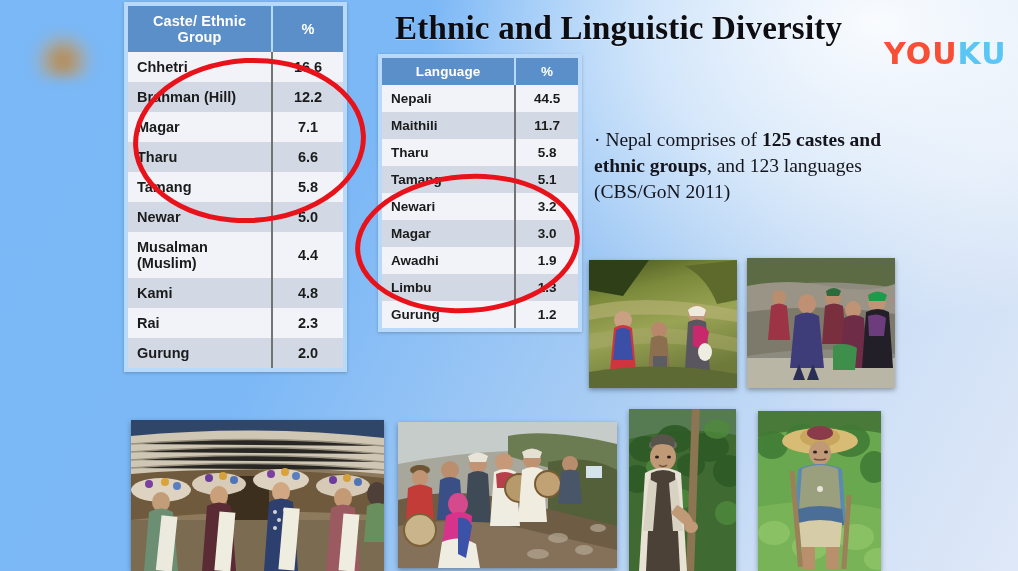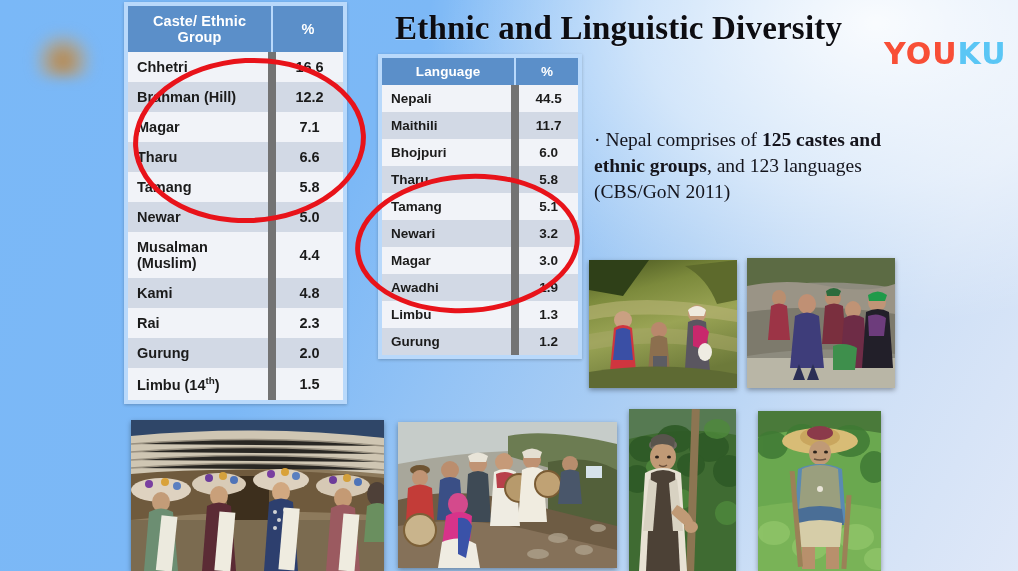--- a/index.html
+++ b/index.html
@@ -41,21 +41,21 @@
     color: #ffffff;
     font-weight: bold;
     text-align: center;
     letter-spacing: .1px;
     border-right: 2px solid #b9d9fb;
   }
   table.data th:last-child { border-right: none; }
   table.data td {
     color: #1b1b1b;
     font-weight: bold;
-    border-right: 8px solid #737373;
+    border-right: 2px solid #737373;
   }
   table.data td:last-child { border-right: none; }
   table.data td.name { text-align: left; }
   table.data td.pct  { text-align: center; }
   table.data tbody tr:nth-child(odd)  td { background: #f1f3f8; }
   table.data tbody tr:nth-child(even) td { background: #d2d9e5; }
 
   
   #table-caste th { font-size: 14.5px; padding: 7px 4px; }
   #table-caste td { font-size: 14.5px; padding: 7px 9px; }
@@ -192,24 +192,20 @@
             <td class="pct">4.8</td>
           </tr>
           <tr>
             <td class="name">Rai</td>
             <td class="pct">2.3</td>
           </tr>
           <tr>
             <td class="name">Gurung</td>
             <td class="pct">2.0</td>
           </tr>
-          <tr>
-            <td class="name">Limbu  (14<sup>th</sup>)</td>
-            <td class="pct">1.5</td>
-          </tr>
         </tbody>
     </table>
   </div>
 
   <div class="tbl-frame" id="table-lang">
     <table class="data">
       <colgroup>
           <col class="c1">
           <col class="c2">
         </colgroup>
@@ -220,24 +216,20 @@
         </tr>
       </thead>
       <tbody id="lang-body">
           <tr>
             <td class="name">Nepali</td>
             <td class="pct">44.5</td>
           </tr>
           <tr>
             <td class="name">Maithili</td>
             <td class="pct">11.7</td>
-          </tr>
-          <tr>
-            <td class="name">Bhojpuri</td>
-            <td class="pct">6.0</td>
           </tr>
           <tr>
             <td class="name">Tharu</td>
             <td class="pct">5.8</td>
           </tr>
           <tr>
             <td class="name">Tamang</td>
             <td class="pct">5.1</td>
           </tr>
           <tr>

